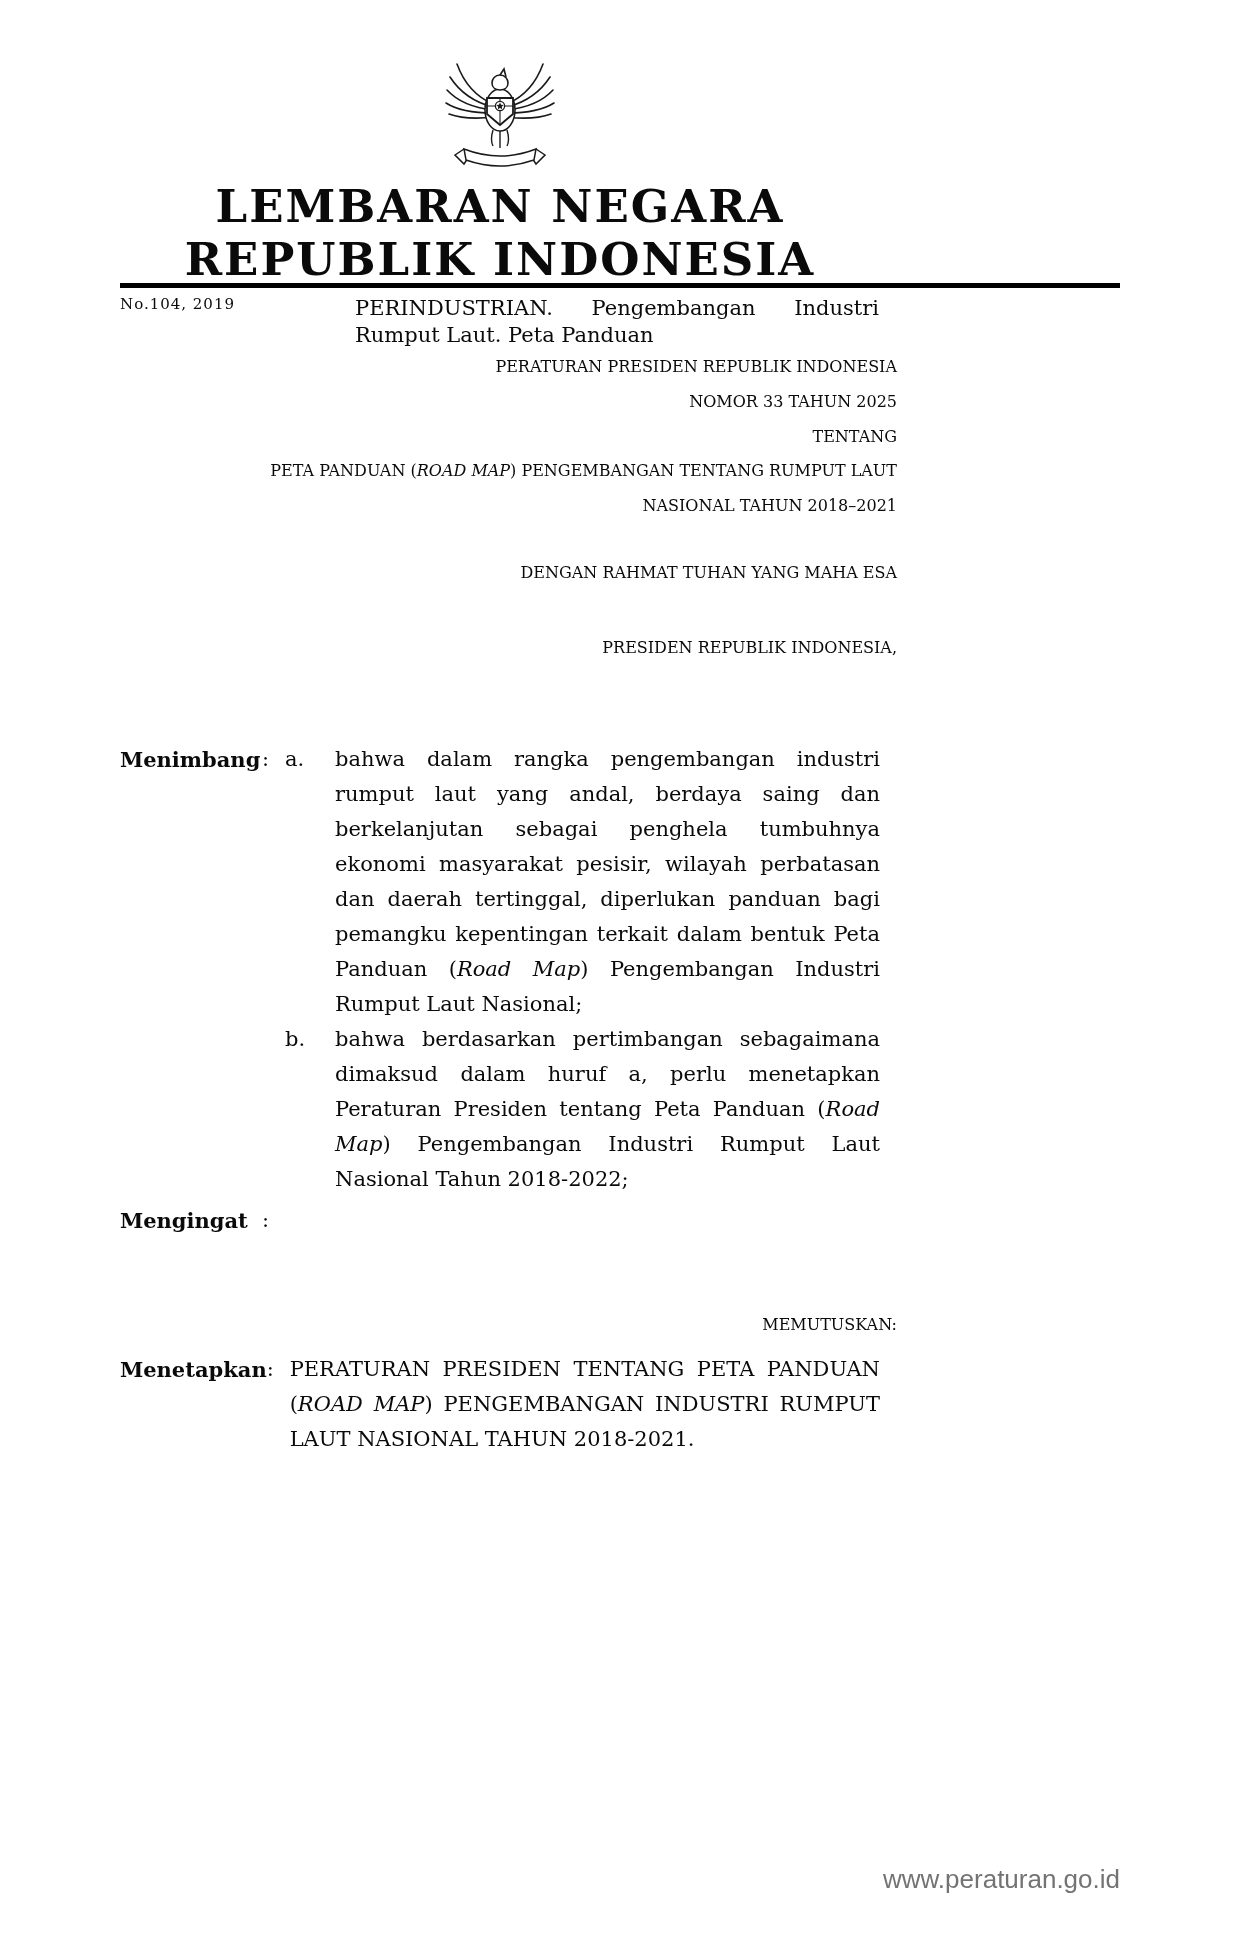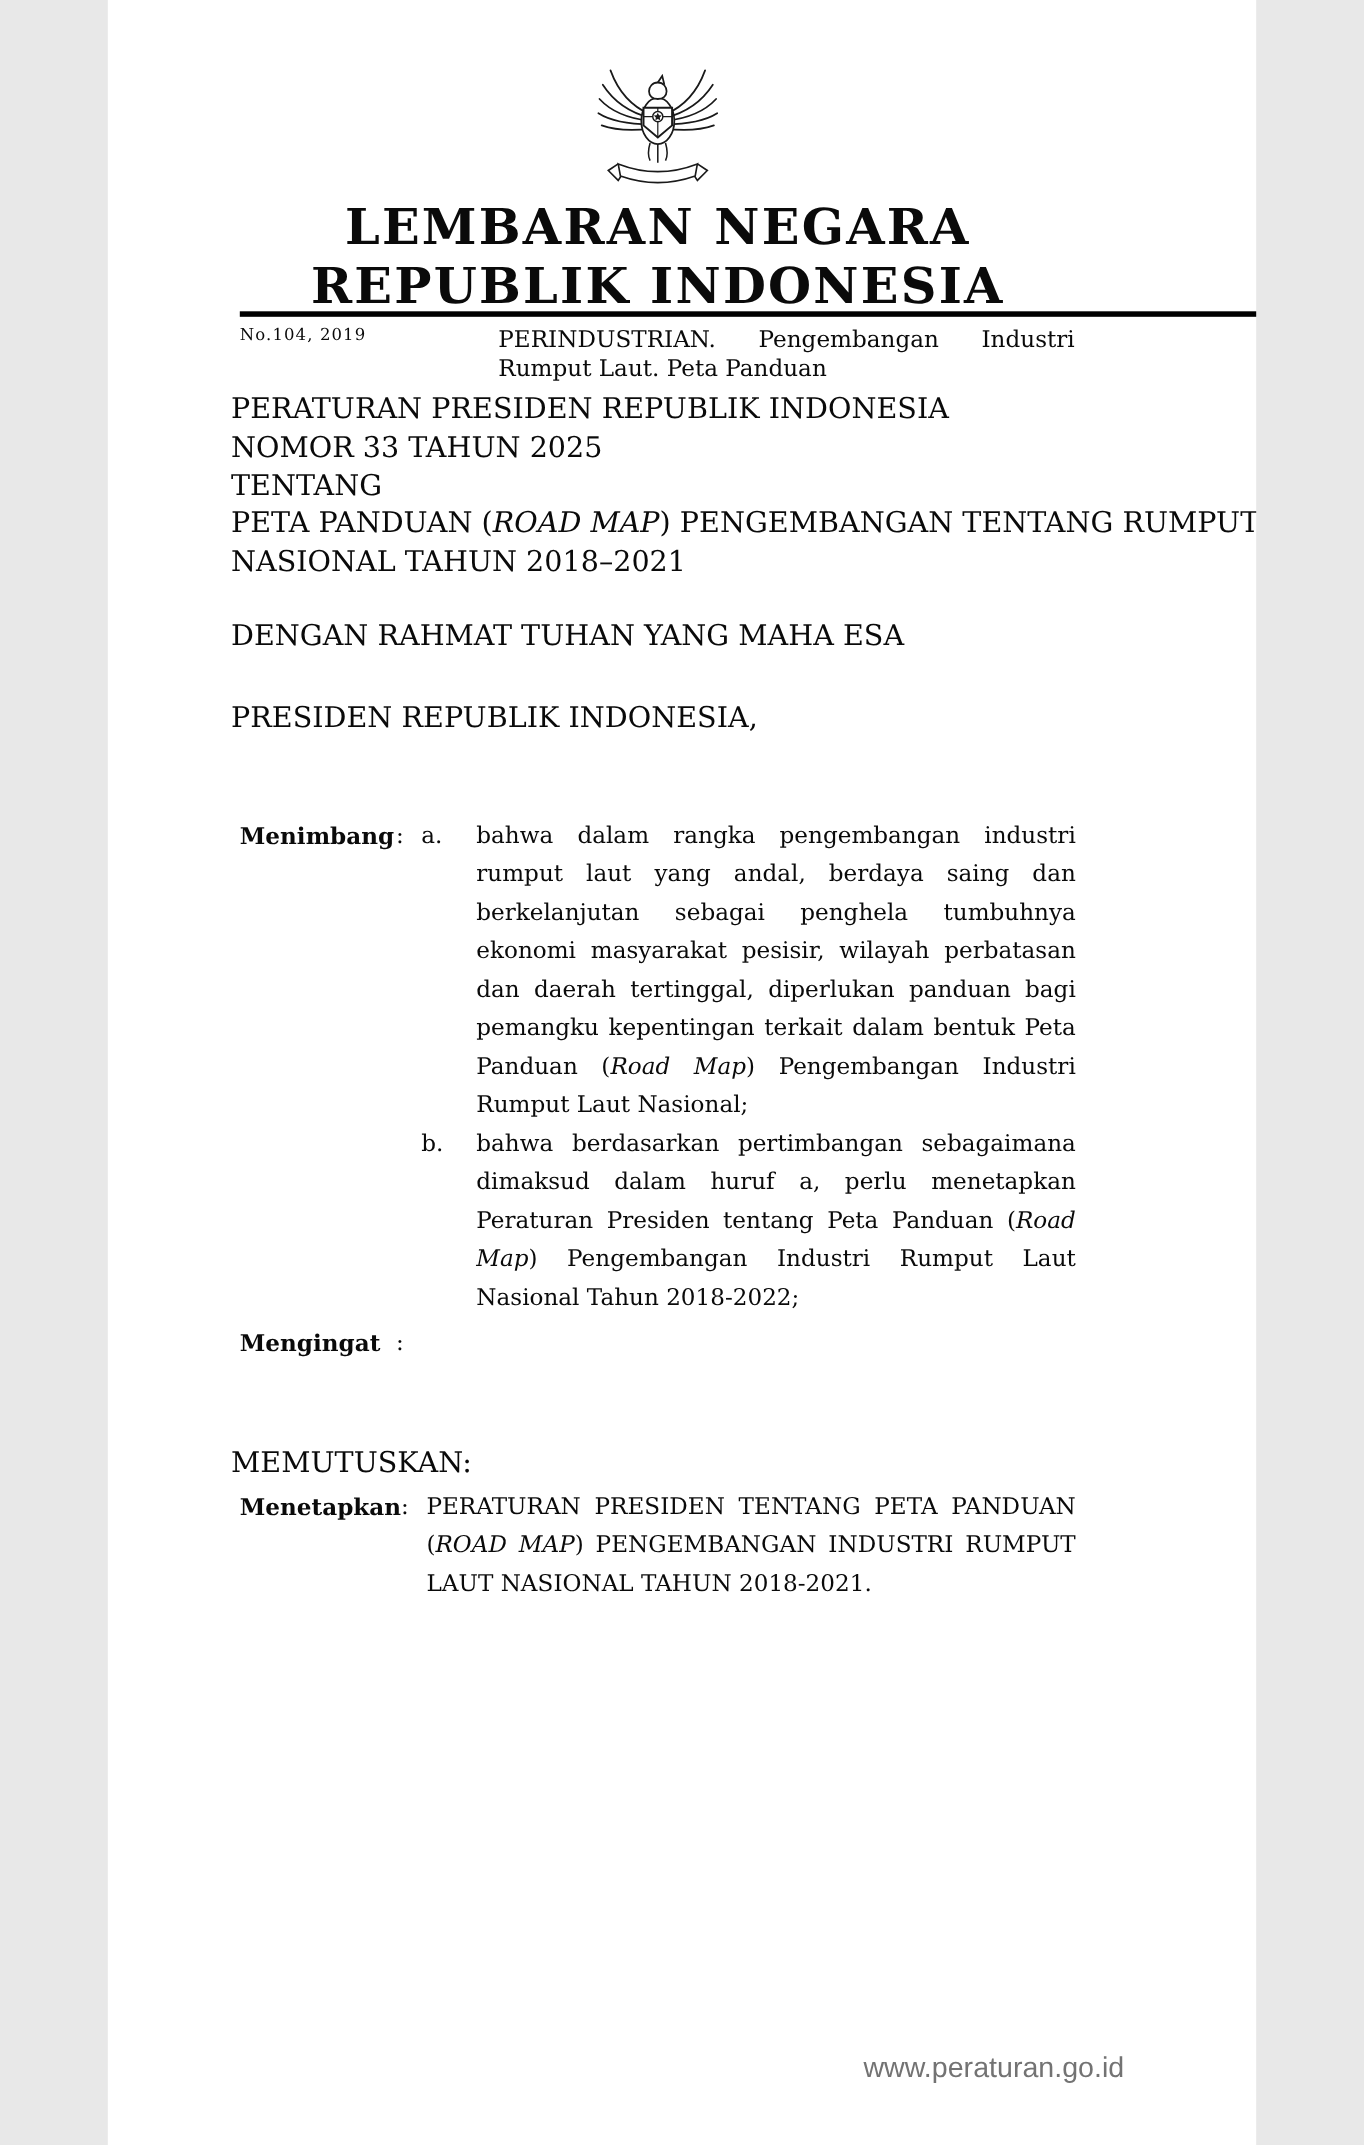--- a/index.html
+++ b/index.html
@@ -1,18 +1,18 @@
 <!DOCTYPE html>
 <html><head>
 <meta charset="utf-8">
 <style>
   html, body { margin: 0; padding: 0; background: #e8e8e8; }
   .page {
     position: relative;
-    width: 1044px;
+    width: 1240px;
     height: 1950px;
     margin: 0 auto;
     background: #ffffff;
     font-family: "DejaVu Serif", "Liberation Serif", serif;
     color: #0a0a0a;
     overflow: hidden;
   }
 
   
   .emblem {
@@ -54,24 +54,24 @@
     top: 295px;
     width: 524px;
     font-size: 21px;
     line-height: 27px;
     text-align: justify;
   }
 
   
   .center-line {
     position: absolute;
-    left: 112px;
+    left: 137px;
     width: 760px;
-    text-align: left;
-    font-size: 26px;
+    text-align: right;
+    font-size: 16px;
     white-space: nowrap;
   }
 
   
   .kv-block {
     position: absolute;
     left: 120px;
     width: 760px;
     display: flex;
     font-size: 21px;

